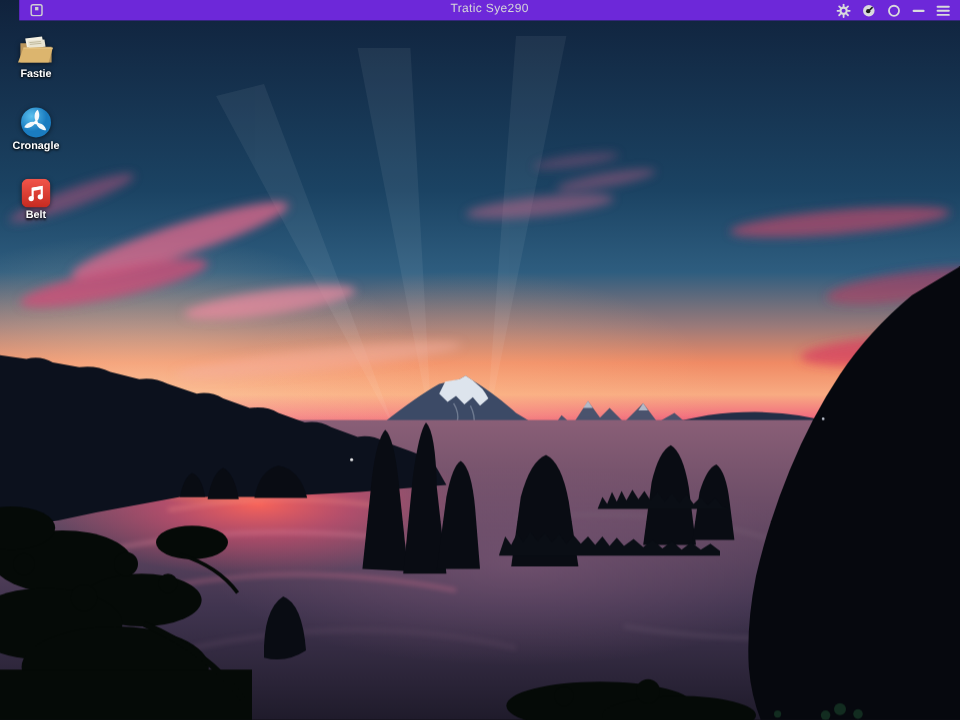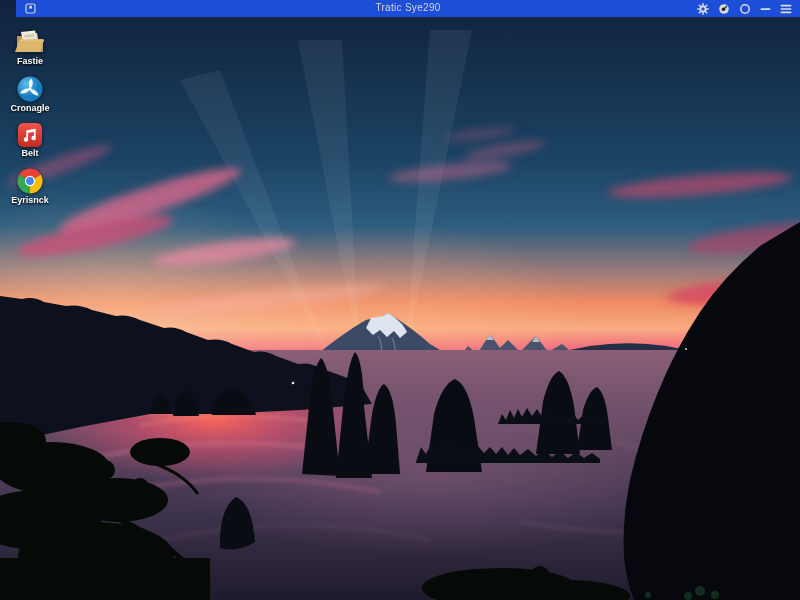--- a/index.html
+++ b/index.html
@@ -4,35 +4,35 @@
 <style>
   html,body{margin:0;padding:0;}
   body{
     width:800px;height:600px;overflow:hidden;position:relative;
     background:#000;font-family:"Liberation Sans",sans-serif;
     -webkit-font-smoothing:antialiased;
   }
   
   .topbar{
     position:absolute;top:0;left:16px;right:0;height:17px;
-    background:#1d4ed8;z-index:10;
+    background:#6d28d9;z-index:10;
   }
   .topbar-title{
     position:absolute;left:0;right:0;top:2px;text-align:center;
     font-size:10px;color:#d6d7d9;letter-spacing:.3px;
   }
   .tb-left{position:absolute;left:9px;top:3px;line-height:0;}
   .tb-right{position:absolute;right:8px;top:3px;display:flex;gap:9px;align-items:center;line-height:0;}
   .tbicon svg{display:block;}
   
   .wall{position:absolute;top:0;left:0;z-index:1;}
   
   .dicons{
     position:absolute;left:2px;top:29px;width:56px;z-index:5;
-    display:flex;flex-direction:column;gap:9px;
+    display:flex;flex-direction:column;gap:22px;
   }
   .dicon{display:flex;flex-direction:column;align-items:center;cursor:default;}
   .dicon svg{display:block;filter:drop-shadow(0 1px 2px rgba(0,0,0,.55));}
   .dlabel{
     margin-top:2px;font-size:9px;font-weight:700;color:#ffffff;line-height:1.1;
     text-shadow:0 1px 2px rgba(0,0,0,.95),0 0 3px rgba(0,0,0,.75);
     text-align:center;max-width:56px;
   }
 </style>
 </head>
@@ -293,26 +293,14 @@
         <rect x="0" y="0" width="24" height="24" rx="5.5" fill="url(#mg)"></rect>
         <path d="M9.2,16.2 V8.2 L16.8,6.8 V14.6" stroke="#ffffff" stroke-width="1.8" fill="none"></path>
         <path d="M9.2,8.8 L16.8,7.4" stroke="#ffffff" stroke-width="2.6"></path>
         <circle cx="8" cy="16.5" r="2.2" fill="#ffffff"></circle>
         <circle cx="15.6" cy="15" r="2.2" fill="#ffffff"></circle>
       </svg>
     </span>
     <span class="dlabel">Belt</span>
   </div>
 
-  <div class="dicon">
-    <span>
-      <svg width="26" height="26" viewBox="0 0 26 26">
-        <path d="M13,13 L2.17,6.75 A12.5,12.5 0 0 1 23.83,6.75 Z" fill="#ea4335"></path>
-        <path d="M13,13 L2.17,6.75 A12.5,12.5 0 0 0 13,25.5 Z" fill="#34a853"></path>
-        <path d="M13,13 L13,25.5 A12.5,12.5 0 0 0 23.83,6.75 Z" fill="#fbbc05"></path>
-        <circle cx="13" cy="13" r="5.2" fill="#ffffff"></circle>
-        <circle cx="13" cy="13" r="3.9" fill="#4285f4"></circle>
-      </svg>
-    </span>
-    <span class="dlabel">Eyrisnck</span>
-  </div>
 
 </div>
 
 </body></html>

